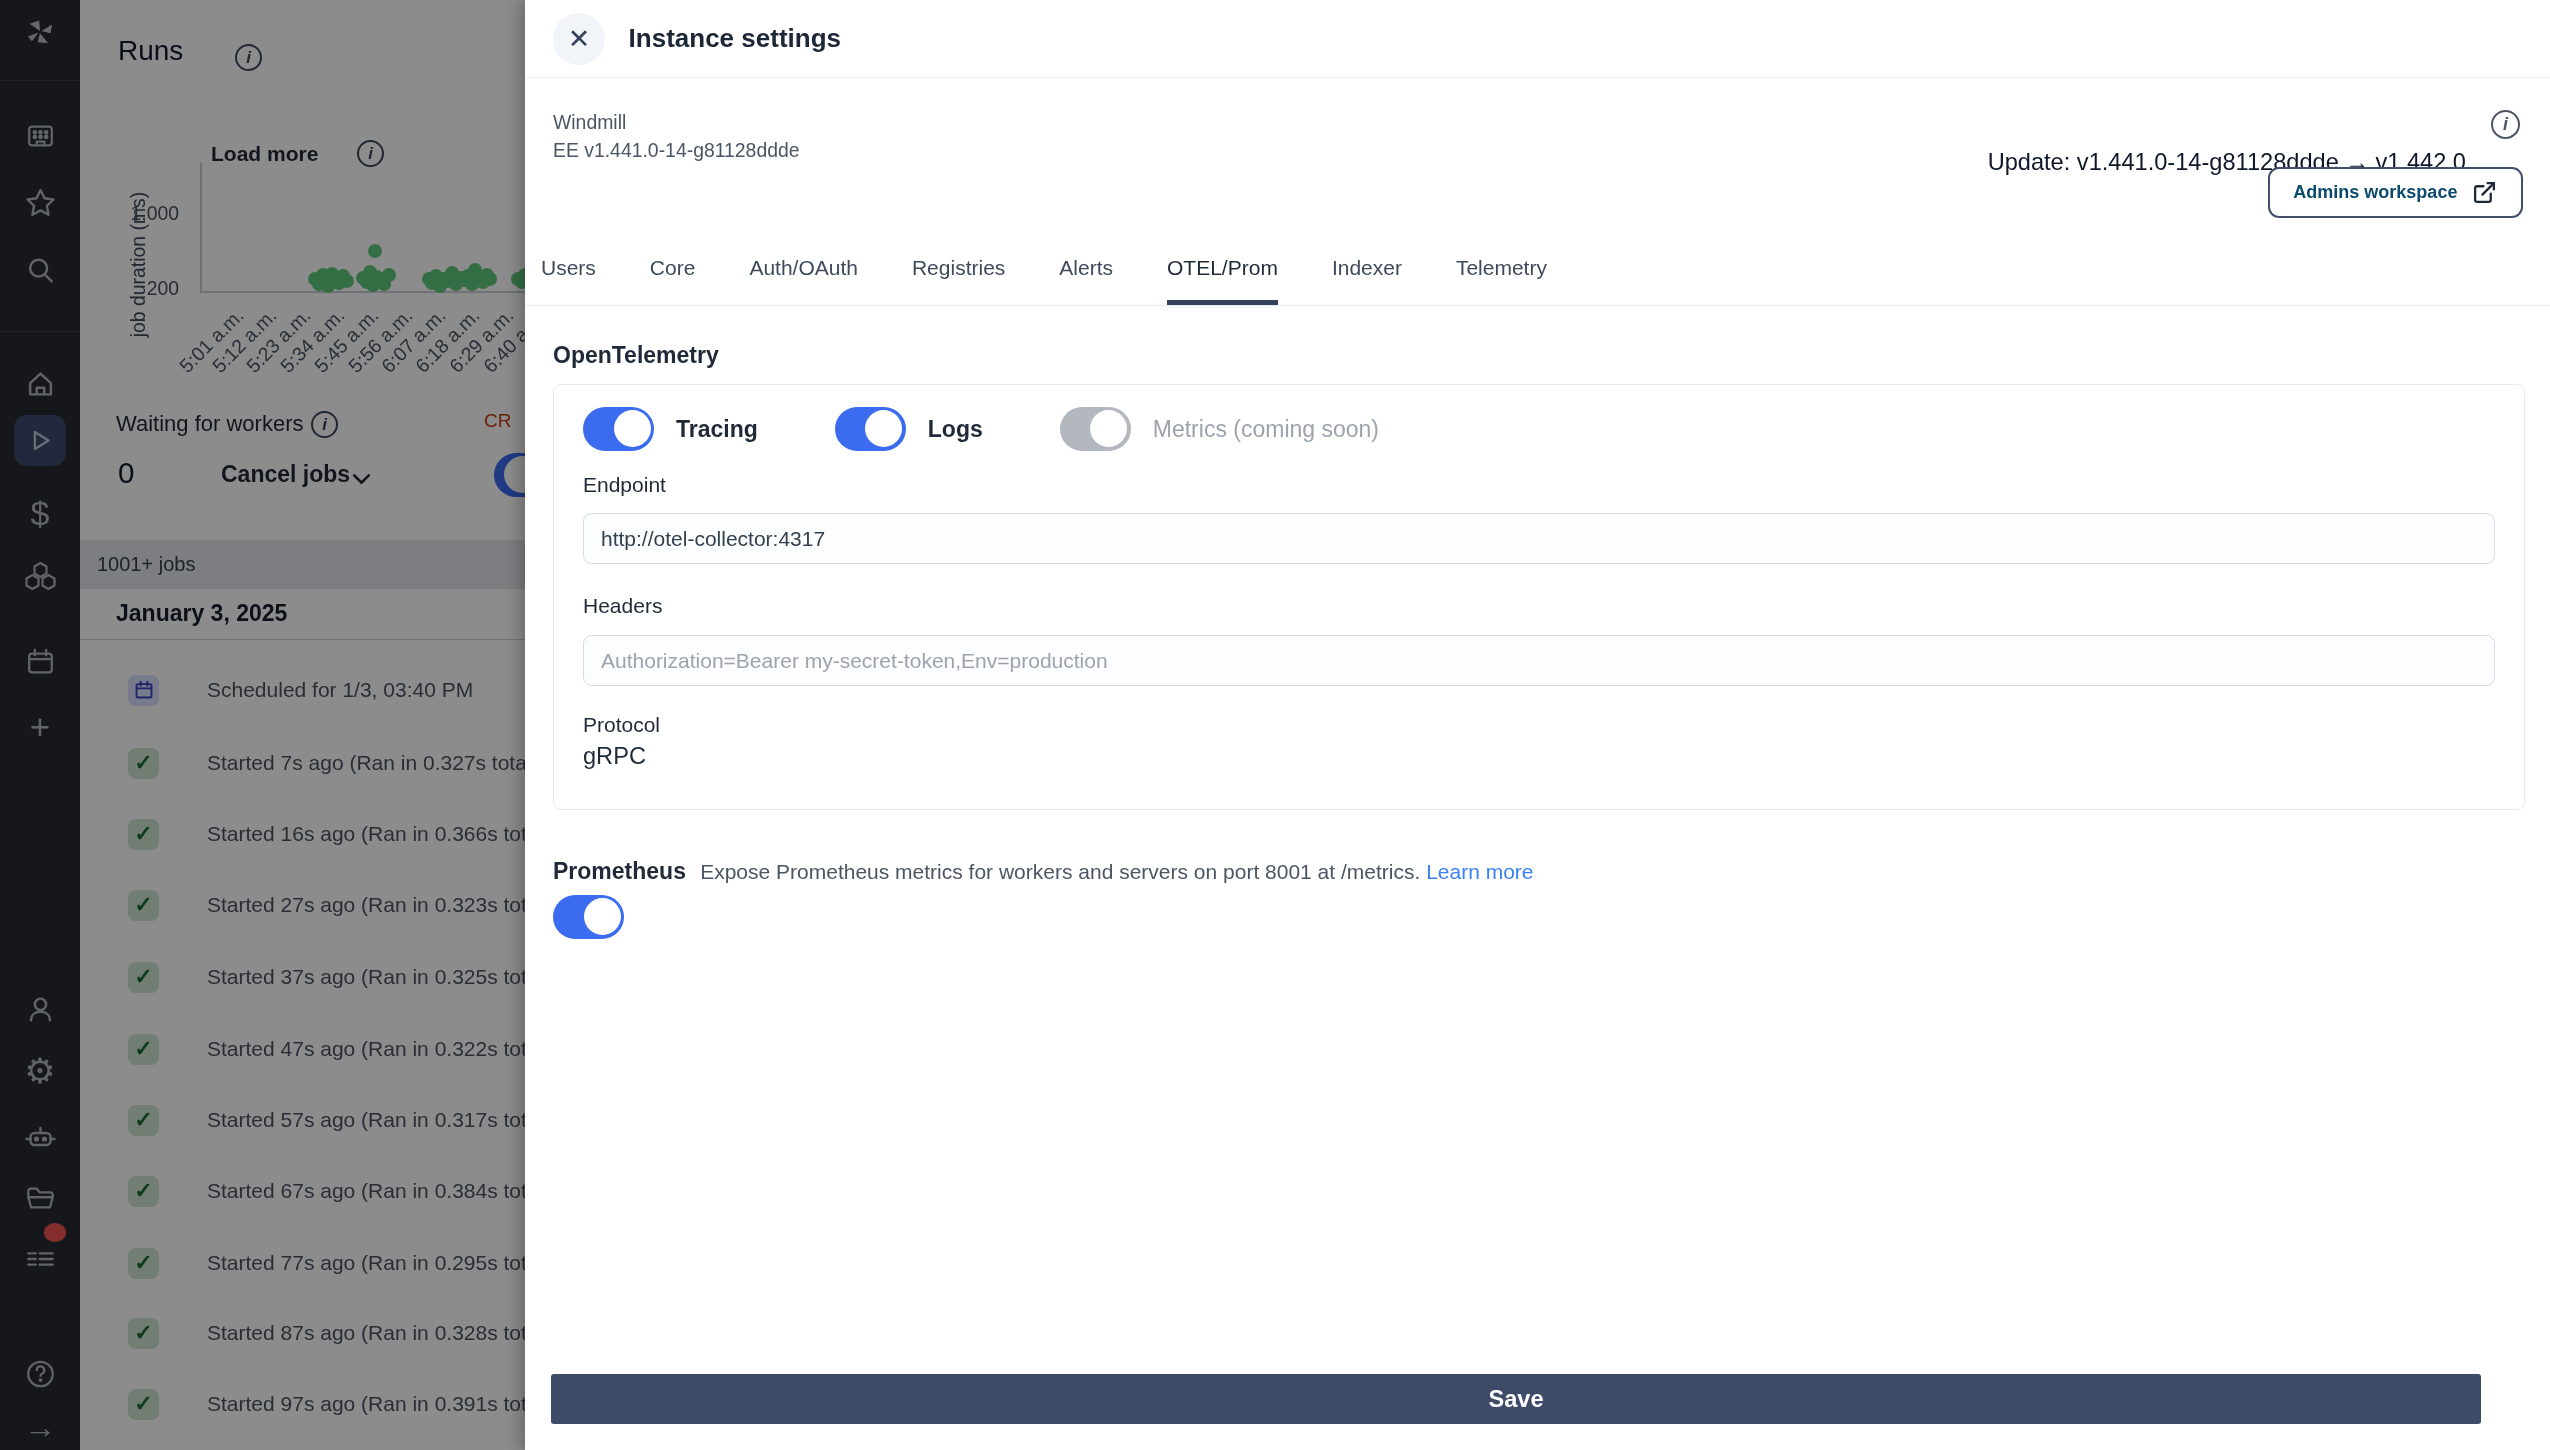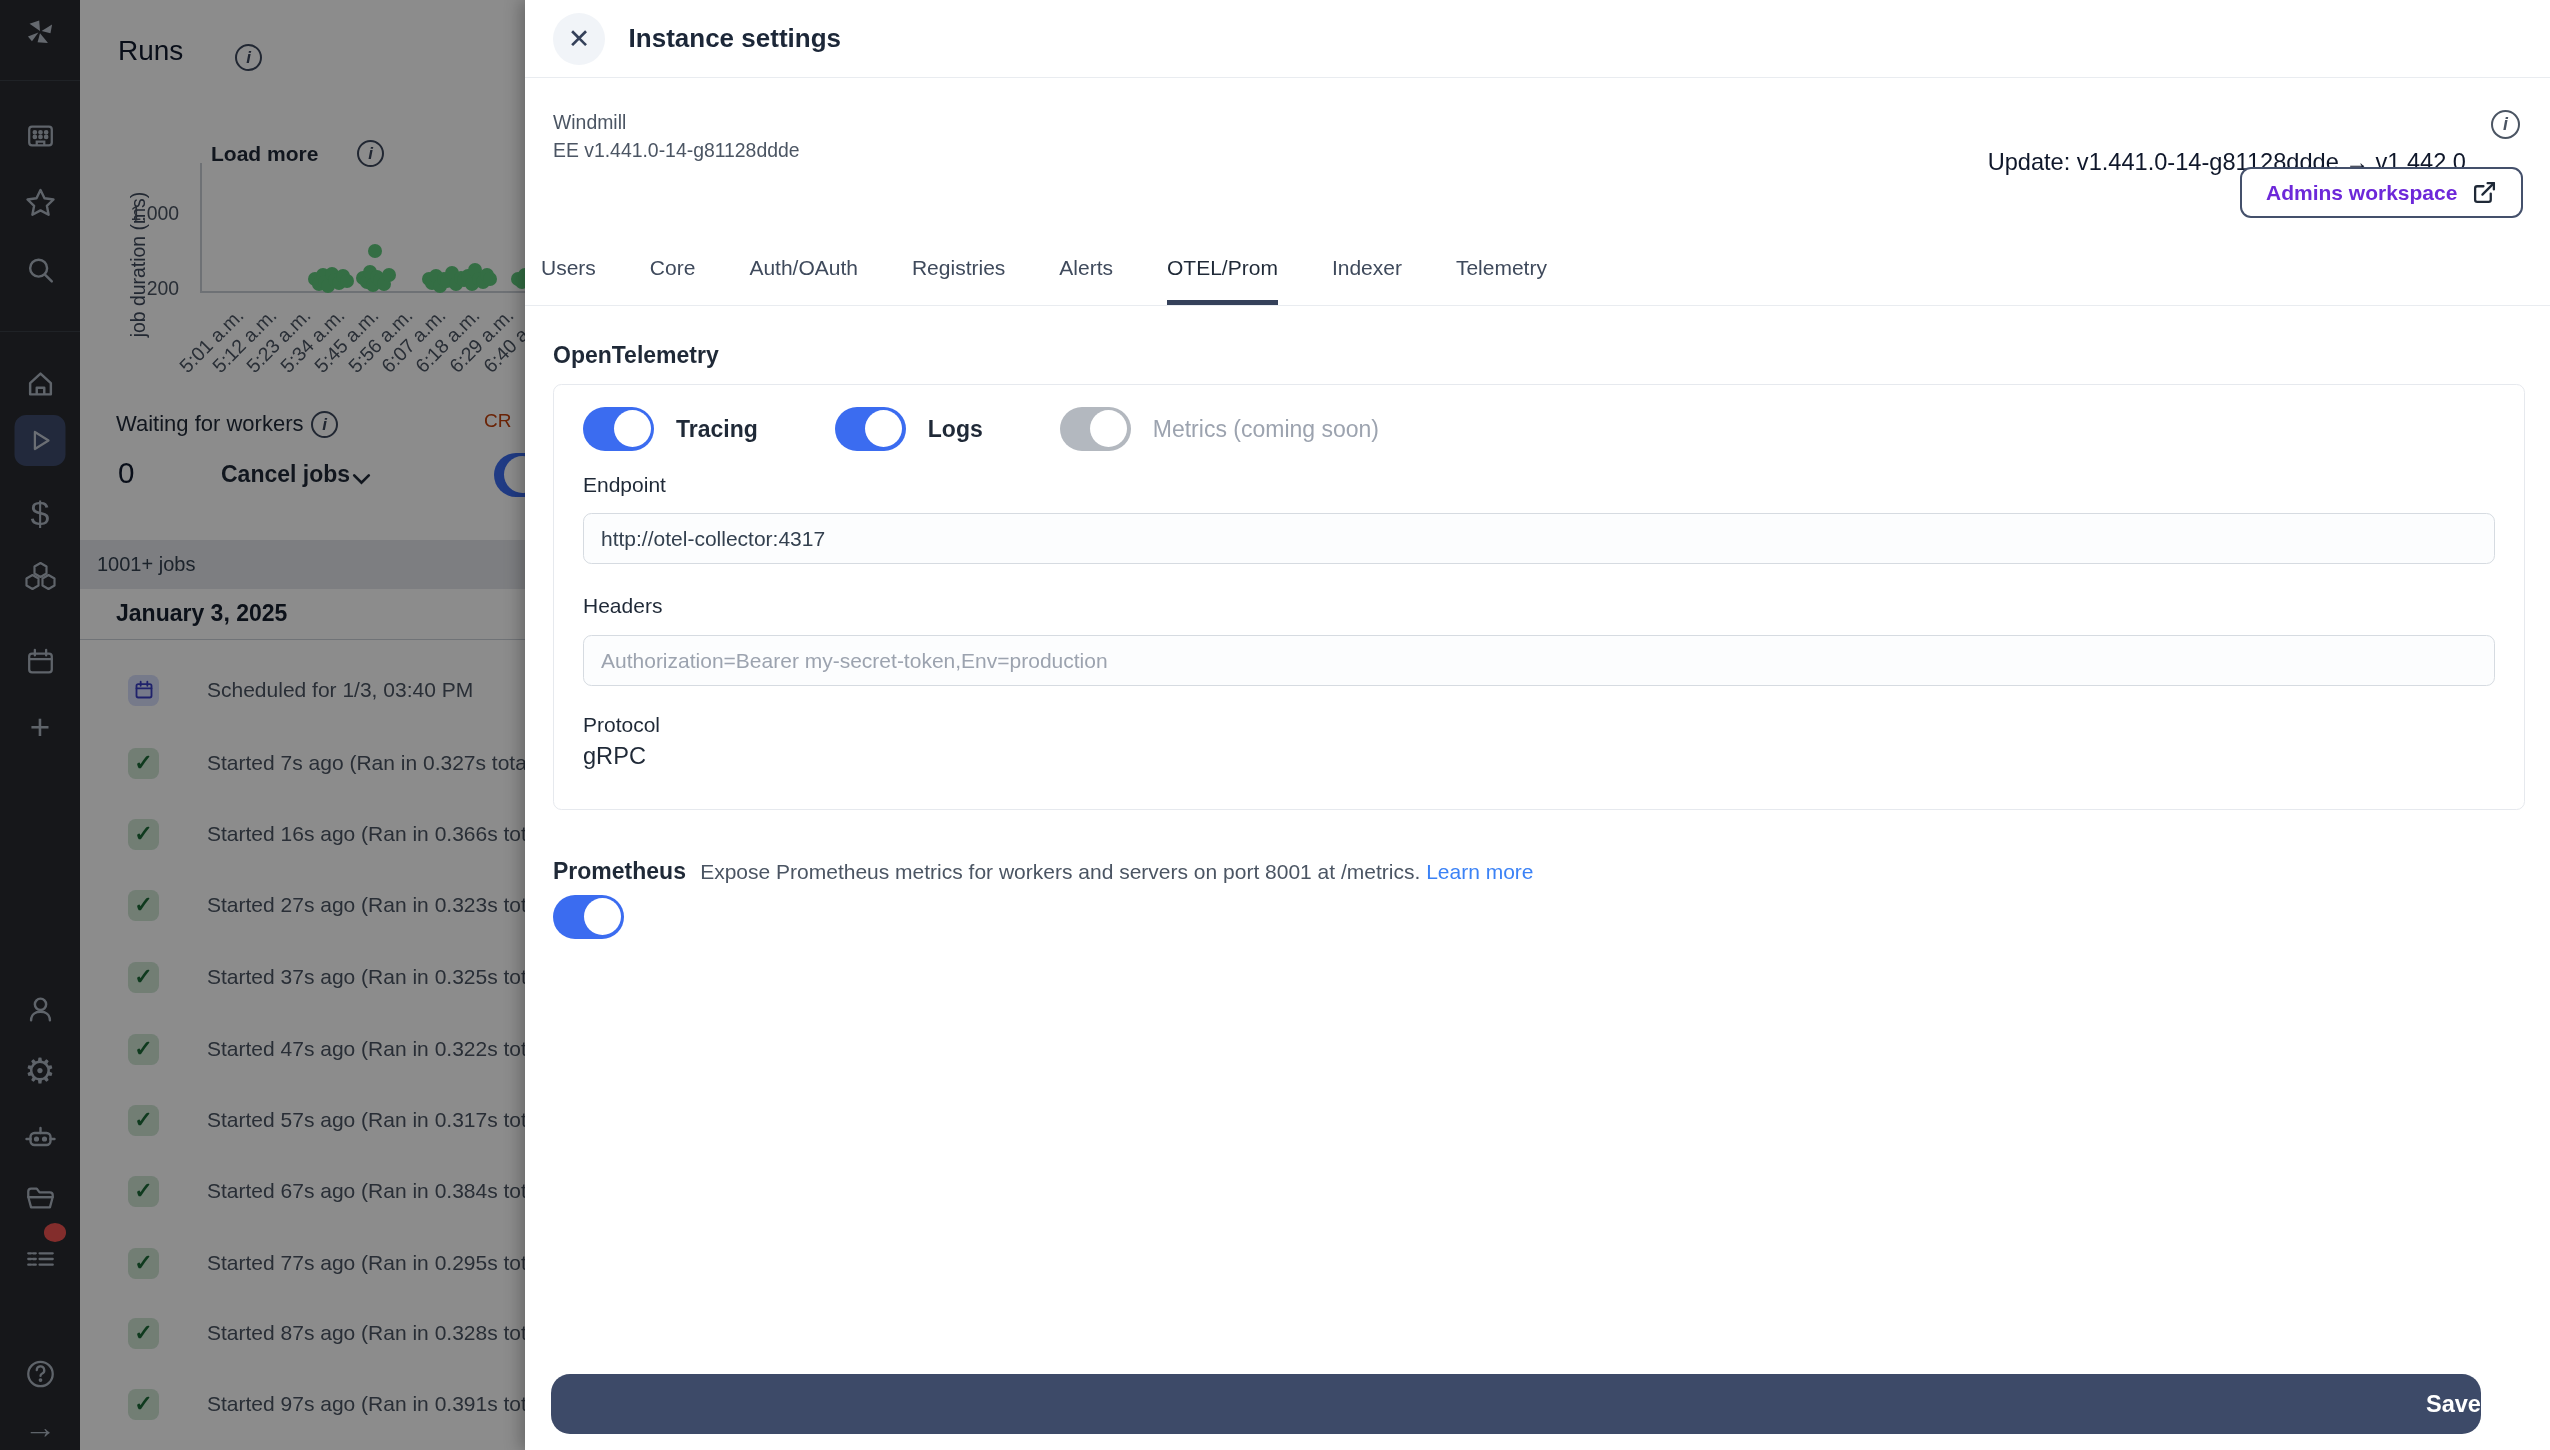--- a/index.html
+++ b/index.html
@@ -60,21 +60,21 @@
   .drawer-header { position:absolute; left:0; top:0; width:100%; height:78px; border-bottom:1.7px solid #e9ecf0;
     display:flex; align-items:center; }
   .close-btn { margin-left:28px; width:52px; height:52px; border-radius:50%; background:#f1f4f8; border:none;
     color:#35415a; font-size:27px; display:flex; align-items:center; justify-content:center; cursor:pointer; }
   .drawer-title { margin-left:23.6px; font-size:26px; font-weight:700; color:#1c2738; }
   .version-block { position:absolute; left:28px; top:108px; font-size:19.4px; color:#4b5563; line-height:28px; }
   .update-link { position:absolute; right:84px; top:110px; font-size:23.6px; color:#0f172a; cursor:pointer; white-space:nowrap;margin-top:39px; }
   .update-info { position:absolute; right:30px; top:110px; }
   .drawer .info-circle { border-color:#4b5563; color:#4b5563; }
   .admins-btn { position:absolute; right:27px; top:167px; height:51px; padding:0 23.6px; background:#fff;
-    border:2.1px solid #44506b; border-radius:11px; font-size:21px; font-weight:700; color:#6d28d9;
+    border:2.1px solid #44506b; border-radius:11px; font-size:18px; font-weight:700; color:#0c4a6e;
     display:flex; align-items:center; gap:15px; cursor:pointer; }
   .tabs { position:absolute; left:0; right:0; top:256px; padding-left:16px; display:flex; gap:54px;
     border-bottom:1.7px solid #e9ecf0; }
   .tab { font-size:21px; color:#3f4a5c; padding-bottom:20px; border-bottom:5px solid transparent; cursor:pointer; }
   .tab.active { color:#1f2937; border-bottom-color:#35415a; }
   .otel-heading { position:absolute; left:28px; top:342px; font-size:23px; font-weight:600; color:#1f2937;text-align:center; }
   .otel-box { position:absolute; left:28px; right:25px; top:384px; height:426px;
     border:1.7px solid #e6e9ee; border-radius:8.4px; }
   .toggles-row { position:absolute; left:29px; top:22px; display:flex; align-items:center; gap:30px; }
   .toggle-group { display:flex; align-items:center; gap:22px; margin-right:47px; }
@@ -86,22 +86,22 @@
   .toggle-label.muted { color:#9ca3af; font-weight:400; }
   .field-label { position:absolute; left:29px; font-size:21px; font-weight:500; color:#1f2937; }
   .text-input { position:absolute; left:29px; right:29px; height:51px; border:1.7px solid #d6dbe1; border-radius:8.4px;
     padding:0 17px; font-size:21px; color:#33404f; background:#fcfdfe; font-family:"Liberation Sans", sans-serif;margin-top:10px; }
   .text-input::placeholder { color:#9ca3af; }
   .protocol-value { position:absolute; left:29px; top:358px; font-size:23.6px; color:#1f2937; }
   .prom-line { position:absolute; left:28px; top:858px; font-size:21px; color:#4b5563; }
   .prom-title { font-size:23px; font-weight:700; color:#1f2937; margin-right:8.4px; }
   .prom-link { color:#3b82f6; cursor:pointer; }
   .prom-toggle { position:absolute; left:28px; top:895px; }
-  .save-btn { position:absolute; left:26px; right:69px; top:1374px; height:60px; background:#3d4a68; border:none;
-    border-radius:19px; color:#fff; font-size:23.6px; font-weight:600; cursor:pointer; font-family:"Liberation Sans", sans-serif;text-align:right; }
+  .save-btn { position:absolute; left:26px; right:69px; top:1374px; height:50px; background:#3d4a68; border:none;
+    border-radius:3px; color:#fff; font-size:23.6px; font-weight:600; cursor:pointer; font-family:"Liberation Sans", sans-serif; }
   svg { display:block; }
 </style>
 </head>
 <body>
 
 <div class="app">
 
   <nav class="sidebar">
     <div class="sb-icon" style="top:13.5px">
       <svg width="39" height="39" viewBox="0 0 46 46" fill="#b9c0cb">

